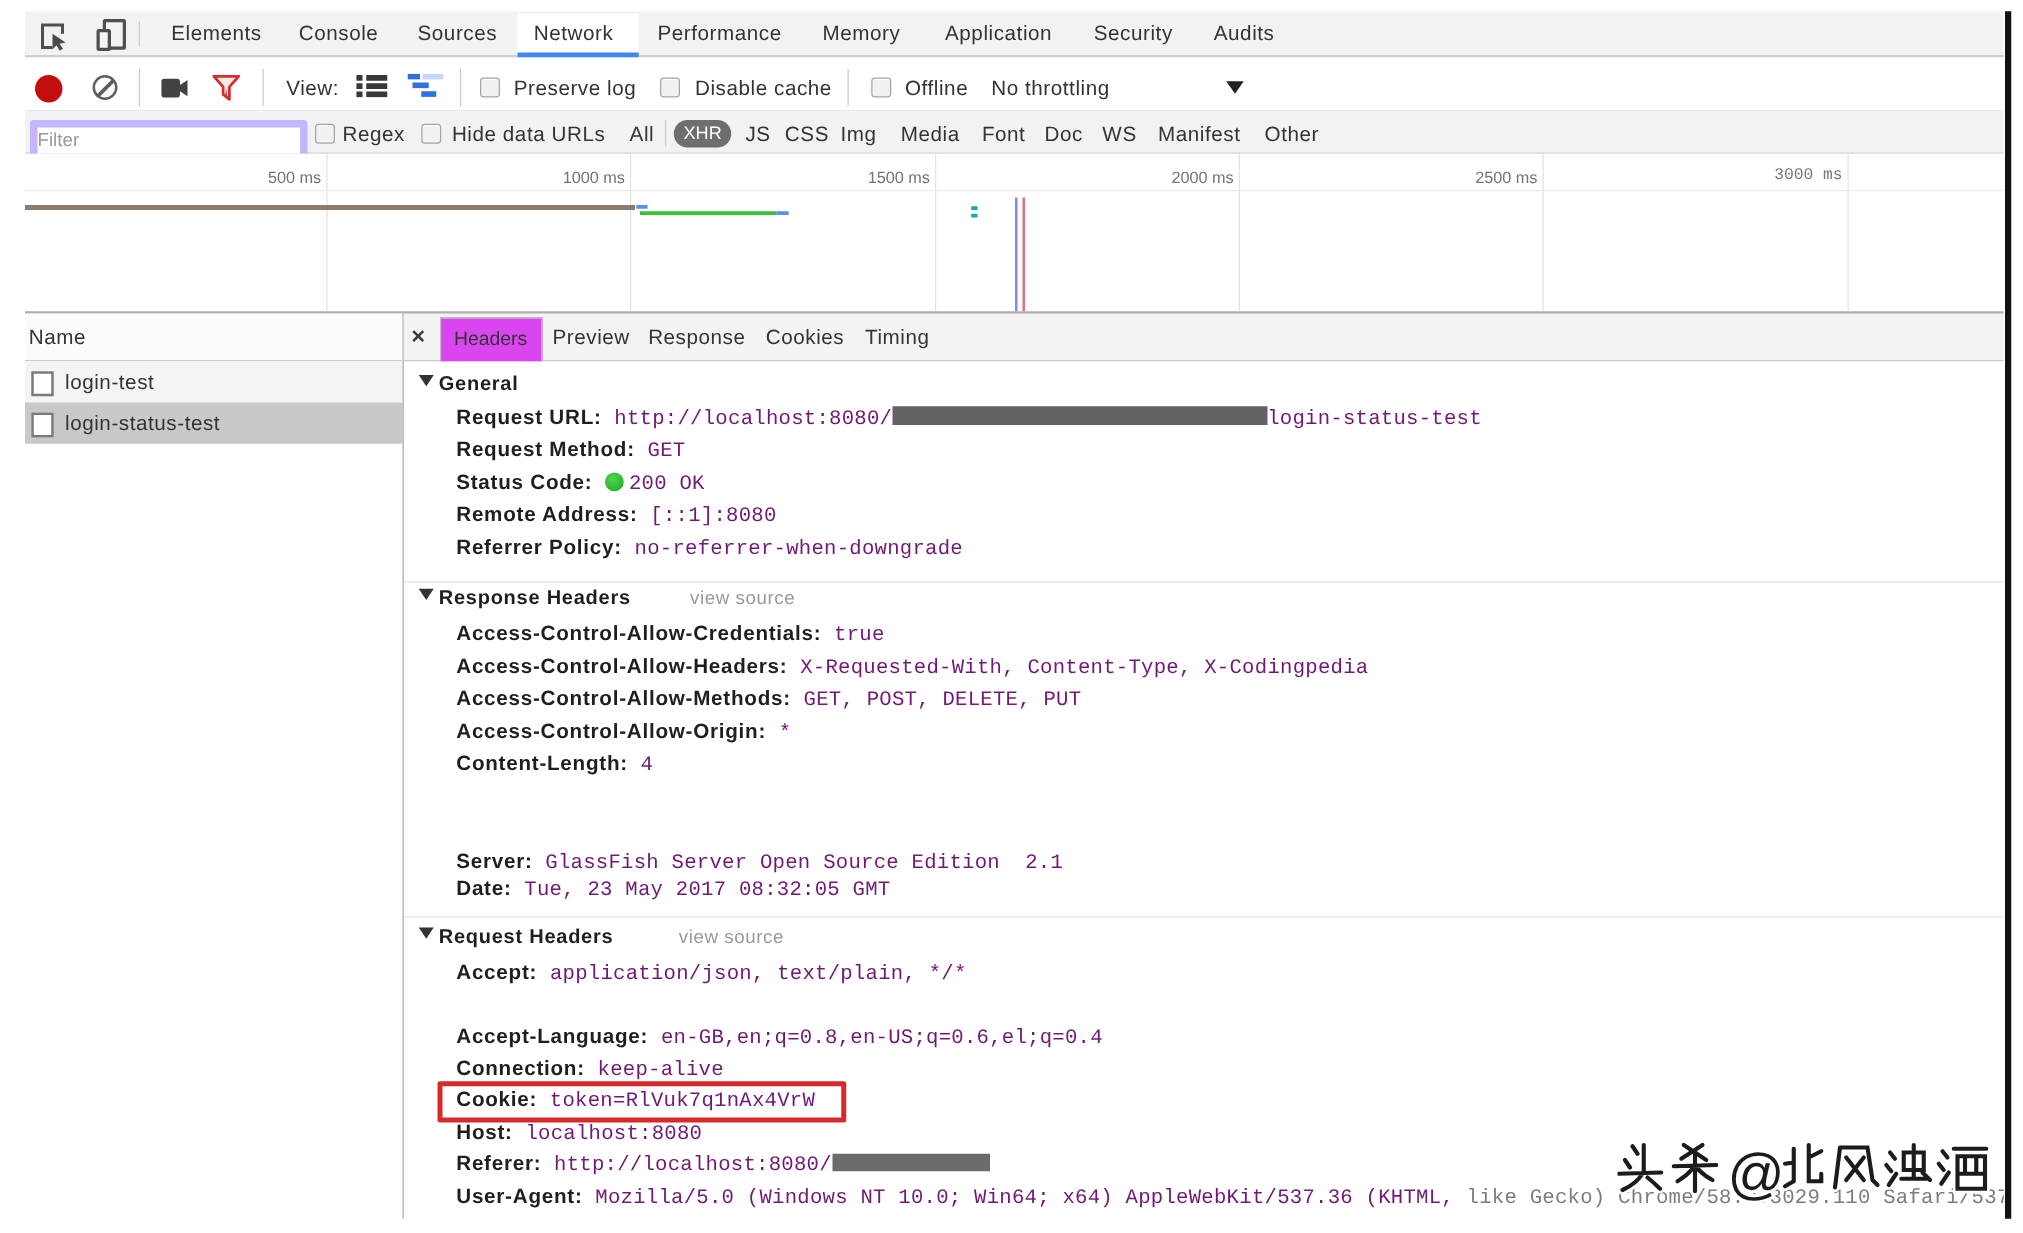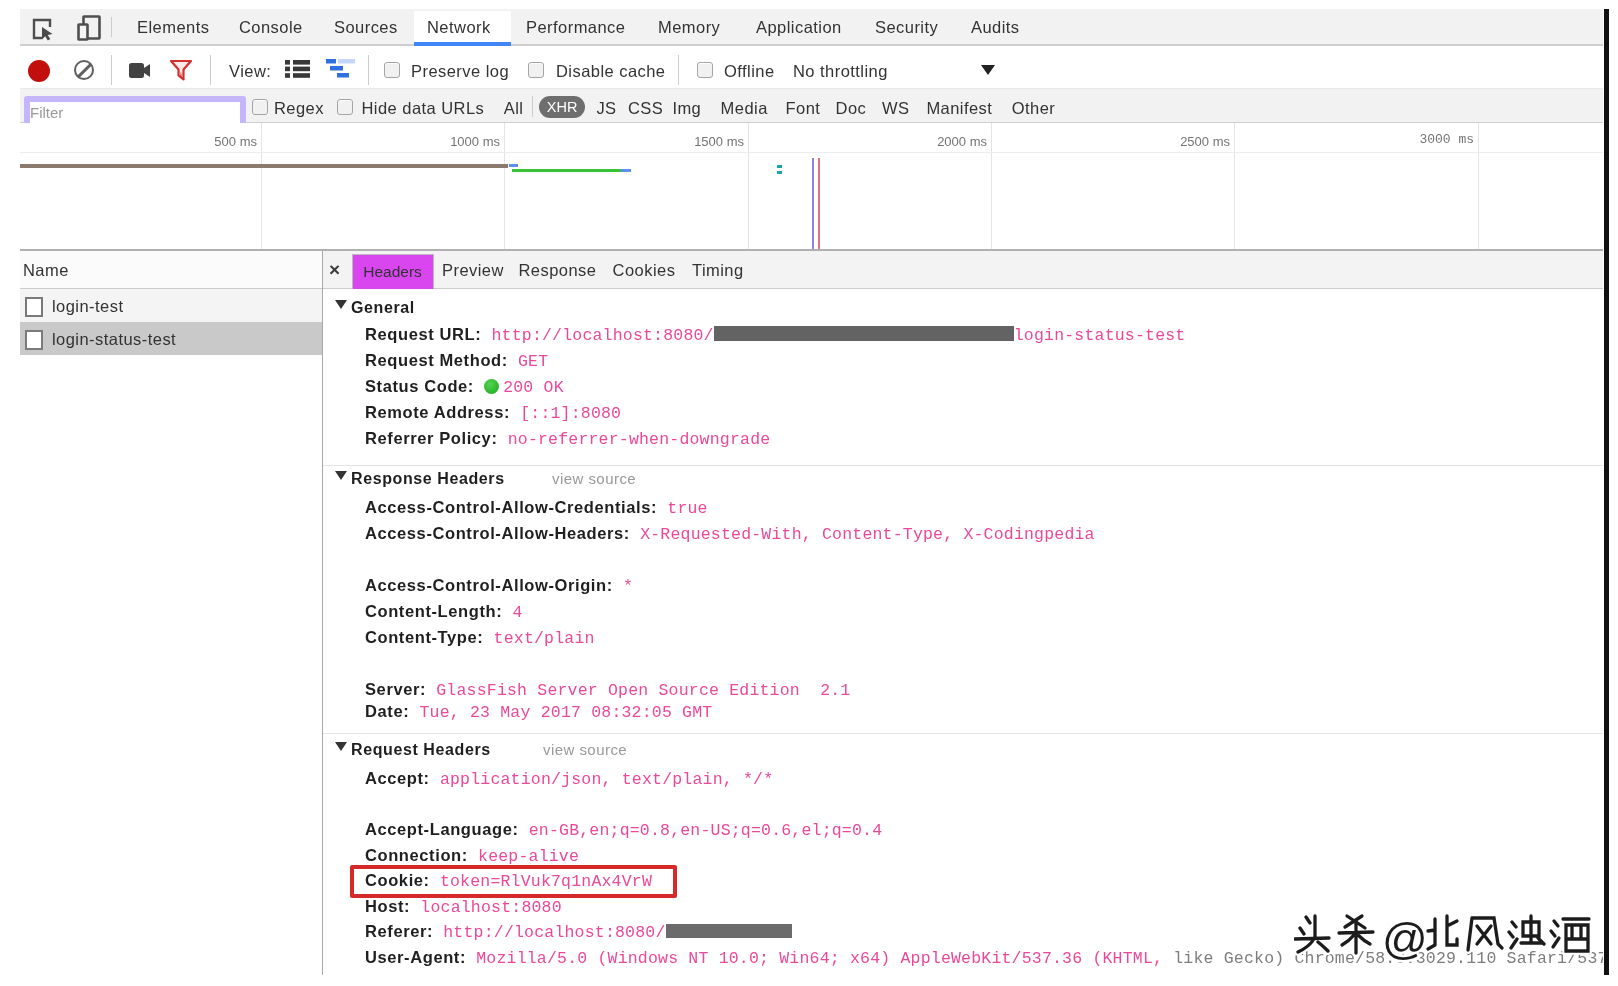--- a/index.html
+++ b/index.html
@@ -5,21 +5,21 @@
 html,body{margin:0;padding:0;background:#fff;width:1618px;height:986px;overflow:hidden;}
 #app{position:absolute;left:20px;top:9px;width:1583px;height:966px;overflow:hidden;
   font-family:"Liberation Sans",sans-serif;color:#333;}
 .abs{position:absolute;}
 .txt{position:absolute;line-height:26px;font-size:16.5px;letter-spacing:0.45px;white-space:pre;}
 .vsep{position:absolute;width:1px;background:#ccc;}
 .cb{position:absolute;width:14px;height:14px;border:1px solid #a5a5a5;border-radius:3px;background:#f1f1f1;box-shadow:inset 0 1px 0 #fff;}
 .gl{position:absolute;width:1px;background:#e4e4e4;}
 .glab{position:absolute;width:76px;text-align:right;font-size:13px;color:#747474;line-height:20px;}
 .key{font-weight:bold;color:#1f1f1f;letter-spacing:0.6px;}
-.m{font-family:"Liberation Mono",monospace;font-size:16.5px;letter-spacing:0.2px;color:#ec4899;}
+.m{font-family:"Liberation Mono",monospace;font-size:16.5px;letter-spacing:0.2px;color:#701a75;}
 .key + .m, .key + span{margin-left:5px;}
 .tri{position:absolute;width:0;height:0;border-left:6px solid transparent;border-right:6px solid transparent;border-top:9px solid #333;}
 </style>
 </head>
 <body>
 <div id="app">
 
   <div class="abs" style="left:0;top:0;width:1583px;height:35px;background:#f2f2f2;border-bottom:2px solid #cfcfcf;"></div>
   <svg class="abs" style="left:11px;top:8px;" width="24" height="24" viewBox="0 0 24 24">
     <path d="M19 10 V3 H3 V21 H11" fill="none" stroke="#4f4f4f" stroke-width="2.4"></path>
@@ -152,23 +152,23 @@
   <div class="txt" style="left:345px;top:338px;"><span class="key">Request Method: </span><span class="m">GET</span></div>
   <div class="txt" style="left:345px;top:364px;"><span class="key">Status Code: </span><span style="display:inline-block;width:15px;height:15px;border-radius:50%;background:radial-gradient(circle at 40% 35%,#4fd44f,#1ea51e);vertical-align:-2px;margin-right:4px;"></span><span class="m">200 OK</span></div>
   <div class="txt" style="left:345px;top:390px;"><span class="key">Remote Address: </span><span class="m">[::1]:8080</span></div>
   <div class="txt" style="left:345px;top:416px;"><span class="key">Referrer Policy: </span><span class="m">no-referrer-when-downgrade</span></div>
 
   <div class="tri" style="left:315px;top:462px;"></div>
   <div class="txt key" style="left:331px;top:457px;font-size:16px;">Response Headers</div>
   <div class="txt" style="left:532px;top:457px;color:#999;font-size:15px;">view source</div>
   <div class="txt" style="left:345px;top:485px;"><span class="key">Access-Control-Allow-Credentials: </span><span class="m">true</span></div>
   <div class="txt" style="left:345px;top:511px;"><span class="key">Access-Control-Allow-Headers: </span><span class="m">X-Requested-With, Content-Type, X-Codingpedia</span></div>
+  <div class="txt" style="left:345px;top:537px;"><span class="key">Access-Control-Allow-Methods: </span><span class="m">GET, POST, DELETE, PUT</span></div>
   <div class="txt" style="left:345px;top:563px;"><span class="key">Access-Control-Allow-Origin: </span><span class="m">*</span></div>
   <div class="txt" style="left:345px;top:589px;"><span class="key">Content-Length: </span><span class="m">4</span></div>
-  <div class="txt" style="left:345px;top:615px;"><span class="key">Content-Type: </span><span class="m">text/plain</span></div>
   <div class="txt" style="left:345px;top:641px;margin-top:48px;"><span class="key">Date: </span><span class="m">Tue, 23 May 2017 08:32:05 GMT</span></div>
   <div class="txt" style="left:345px;top:667px;"><span class="key">Server: </span><span class="m">GlassFish Server Open Source Edition  2.1</span></div>
 
   <div class="tri" style="left:315px;top:733px;"></div>
   <div class="txt key" style="left:331px;top:728px;font-size:16px;">Request Headers</div>
   <div class="txt" style="left:523px;top:728px;color:#999;font-size:15px;">view source</div>
   <div class="txt" style="left:345px;top:756px;"><span class="key">Accept: </span><span class="m">application/json, text/plain, */*</span></div>
   <div class="txt" style="left:345px;top:807px;"><span class="key">Accept-Language: </span><span class="m">en-GB,en;q=0.8,en-US;q=0.6,el;q=0.4</span></div>
   <div class="txt" style="left:345px;top:832.5px;"><span class="key">Connection: </span><span class="m">keep-alive</span></div>
   <div class="txt" style="left:345px;top:858px;"><span class="key">Cookie: </span><span class="m">token=RlVuk7q1nAx4VrW</span></div>

